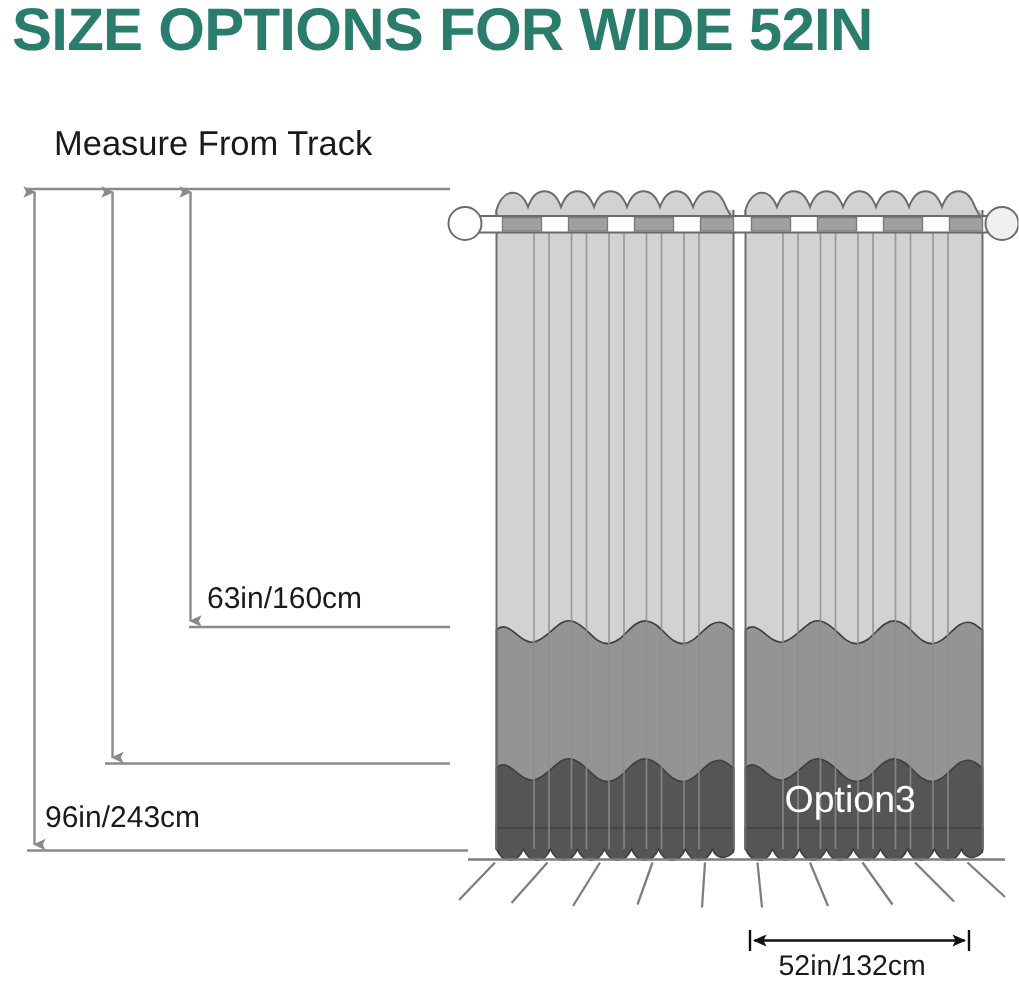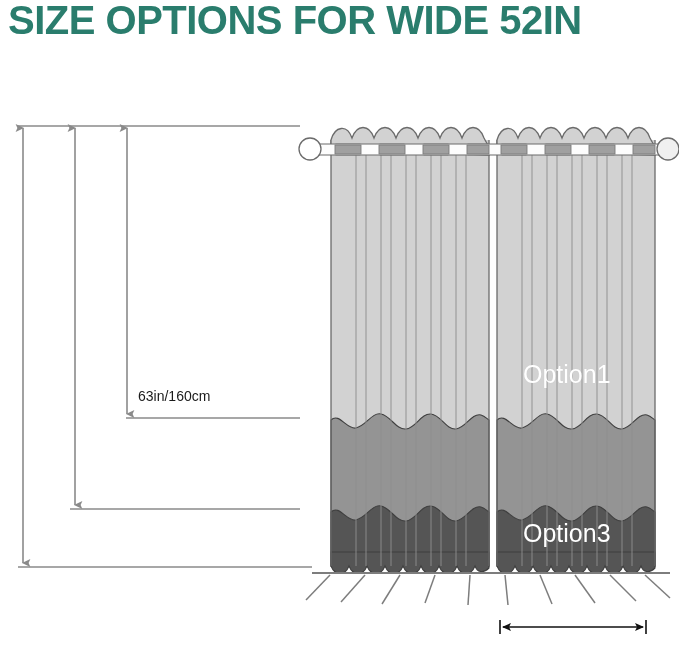--- a/index.html
+++ b/index.html
@@ -36,21 +36,21 @@
     left: 36px;
     top: 82px;
     font-size: 23px;
     color: #1a1a1a;
     white-space: nowrap;
     font-family: "Liberation Sans", sans-serif;
     font-weight: 400;
   }
   .dimlabel {
     position: absolute;
-    font-size: 14px;
+    font-size: 20px;
     color: #1a1a1a;
     white-space: nowrap;
     font-family: "Liberation Sans", sans-serif;
     font-weight: 400;
   }
   .lbl-63 { left: 138px; top: 388px; }
   .lbl-84 { left: 86px; top: 478px; }
   .lbl-96 { left: 30px; top: 534px; }
   .lbl-52 { left: 519px; top: 634px; font-size: 19px; }
 
@@ -74,20 +74,21 @@
     height: 660px;
   }
 </style>
 </head>
 <body>
 
 <div id="page">
 
   <div class="title">SIZE OPTIONS FOR WIDE 52IN</div>
 
+  <div class="subtitle">Measure From Track</div>
 
   <svg class="layer" viewBox="0 0 679 660" xmlns="http://www.w3.org/2000/svg">
 
     <defs>
       <marker id="arrHead" markerWidth="9" markerHeight="9" refX="4.5" refY="8" orient="auto" markerUnits="userSpaceOnUse">
         <path d="M4.5 9 L0.6 0.6 L4.5 2.4 L8.4 0.6 Z" fill="#8a8a8a"></path>
       </marker>
       <marker id="arrHeadUp" markerWidth="9" markerHeight="9" refX="4.5" refY="1" orient="auto" markerUnits="userSpaceOnUse">
         <path d="M4.5 0 L0.6 8.4 L4.5 6.6 L8.4 8.4 Z" fill="#8a8a8a"></path>
       </marker>
@@ -302,20 +303,21 @@
       <line x1="500" y1="620" x2="500" y2="634" stroke="#111111" stroke-width="1.6"></line>
       <line x1="646" y1="620" x2="646" y2="634" stroke="#111111" stroke-width="1.6"></line>
       <line x1="503" y1="627" x2="643" y2="627" stroke="#111111" stroke-width="1.6" marker-start="url(#arrL)" marker-end="url(#arrR)"></line>
     </g>
 
   </svg>
 
   <div class="dimlabel lbl-63">63in/160cm</div>
 
 
-
-
-  <div class="opt-label opt1">Option1</div>
+  <div class="dimlabel lbl-96">96in/243cm</div>
+
+  <div class="dimlabel lbl-52">52in/132cm</div>
+
 
 
   <div class="opt-label opt3">Option3</div>
 
 </div>
 
 </body></html>

